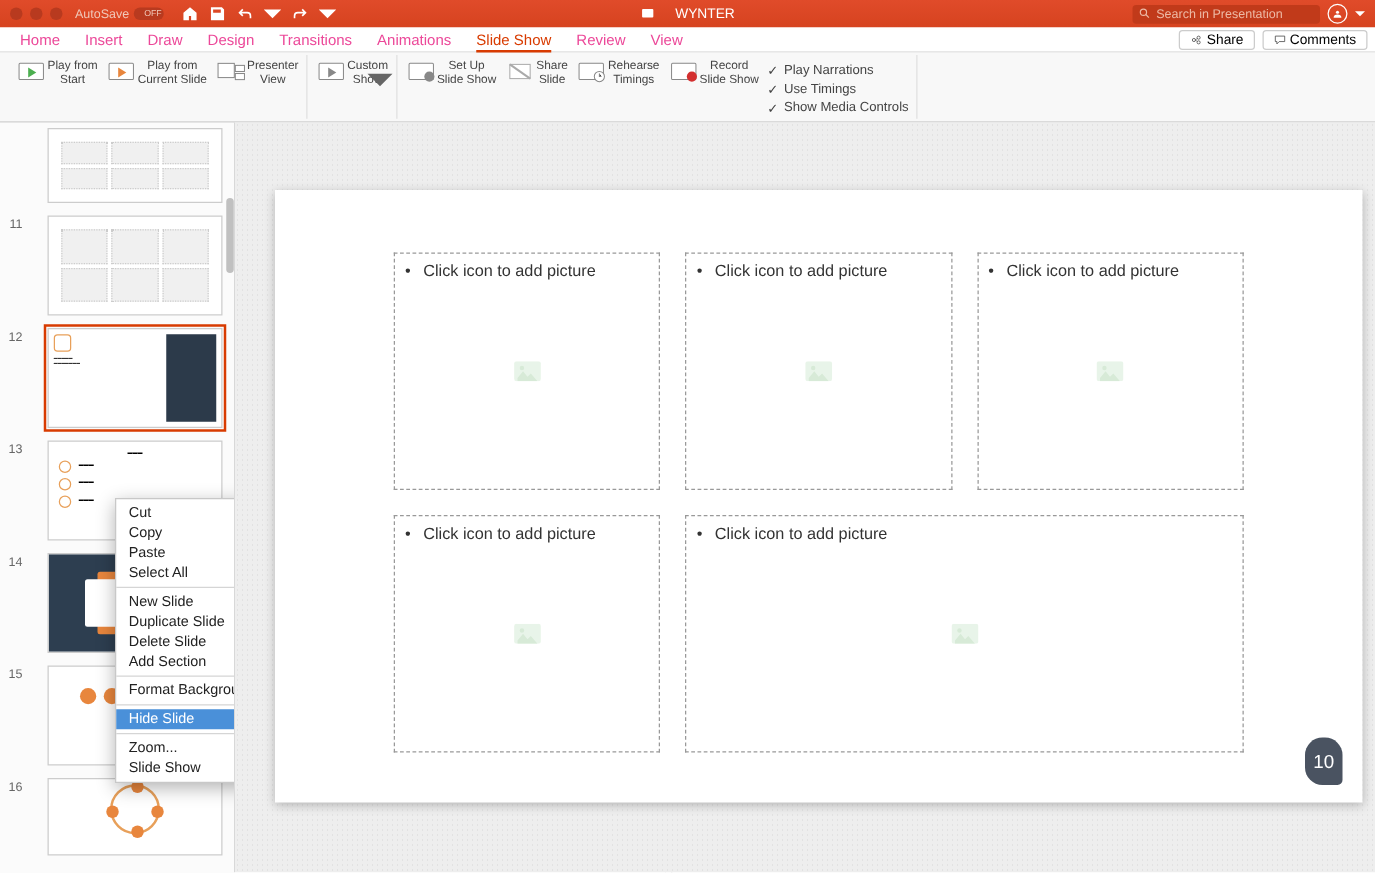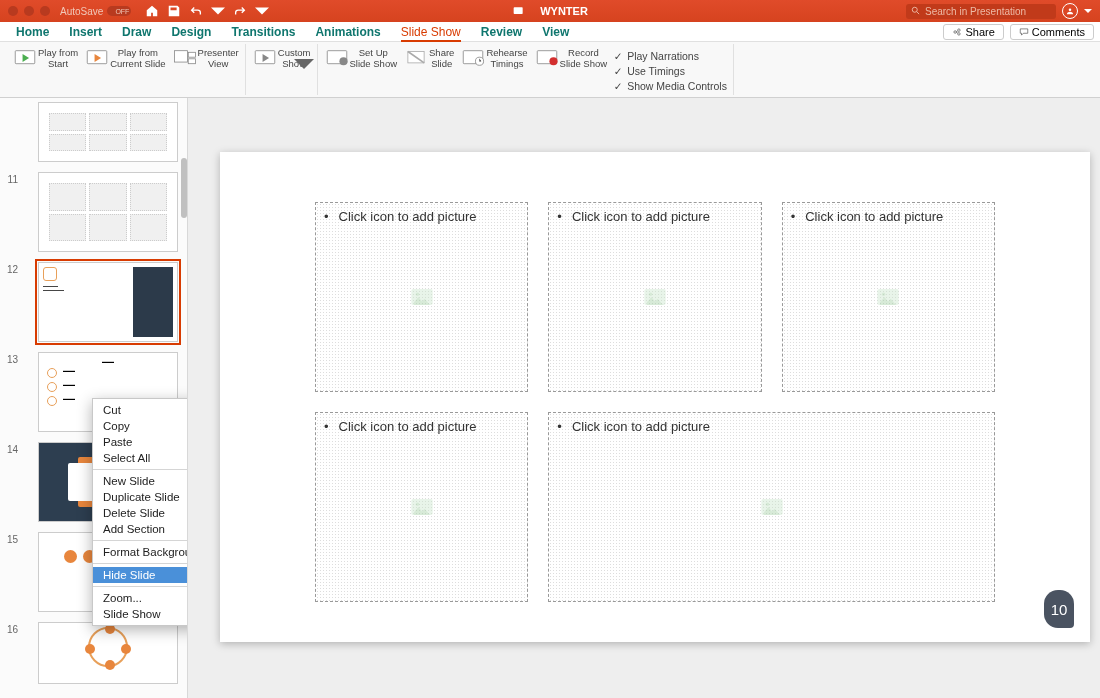--- a/index.html
+++ b/index.html
@@ -6,30 +6,30 @@
 body { width: 1100px; height: 698px; overflow: hidden; background: #fff; }
 
 
 .titlebar { height: 22px; background: linear-gradient(#e04b2a,#d6431f); display: flex; align-items: center; padding: 0 8px; position: relative; }
 .traffic { display: flex; gap: 6px; }
 .traffic span { width: 10px; height: 10px; border-radius: 50%; background: #b83a1f; }
 .autosave { margin-left: 10px; font-size: 10px; color: #f0c8b9; display: flex; align-items: center; gap: 4px; }
 .autosave-toggle { width: 24px; height: 10px; border-radius: 5px; background: #b83a1f; font-size: 7px; color:#f0c8b9; display:flex; align-items:center; justify-content:flex-end; padding:0 2px;}
 .qat { display: flex; gap: 8px; margin-left: 14px; align-items: center; }
 .qat svg { width: 14px; height: 14px; }
-.title-center { position: absolute; left: 50%; transform: translateX(-50%); color: #fff; font-size: 11px; font-weight: 700; display:flex; align-items:center; gap:16px;}
+.title-center { position: absolute; left: 50%; transform: translateX(-50%); color: #fff; font-size: 11px; font-weight: 400; display:flex; align-items:center; gap:16px;}
 .title-right { margin-left: auto; display: flex; align-items: center; gap: 6px; padding-left: 37px; }
 .search-box { width: 150px; height: 15px; background: #c13a1a; border-radius: 3px; display: flex; align-items: center; padding: 0 5px; gap:4px;}
 .search-box input { background: transparent; border: none; outline: none; color: #fff; font-size: 10px; width: 120px; }
 .search-box input::placeholder { color: #edb9a5; }
 .user-icon { width:16px; height:16px; border:1.2px solid #fff; border-radius:50%; display:flex; align-items:center; justify-content:center;}
 
 
 .tabs { height: 20px; background: #fff; display: flex; align-items: center; padding: 0 6px; border-bottom: 1px solid #e0e0e0; position:relative;}
-.tab { font-size: 12px; padding: 0 10px; color: #0f766e; cursor: pointer; height:100%; display:flex; align-items:center;font-weight:bold;}
+.tab { font-size: 12px; padding: 0 10px; color: #ec4899; cursor: pointer; height:100%; display:flex; align-items:center;}
 .tab.active { color: #d83b01; font-weight:500; position:relative;}
 .tab.active::after { content:''; position:absolute; bottom:-1px; left:10px; right:10px; height:2px; background:#d83b01;}
 .tabs-right { position:absolute; right:6px; display:flex; gap:6px; align-items:center;}
 .tabs-right button { font-size:11px; padding:1px 8px; border:1px solid #ccc; border-radius:3px; background:#fff; cursor:pointer; display:flex; align-items:center; gap:3px;}
 
 
 .ribbon { height: 56px; background: #f8f8f8; border-bottom: 1px solid #d0d0d0; display: flex; align-items: center; padding: 2px 6px; gap:0;}
 .rib-group { display: flex; align-items: flex-start; gap: 6px; padding: 0 6px; height:100%; border-right:1px solid #e0e0e0;}
 .rib-btn { display: flex; flex-direction: row; align-items: center; justify-content: center; font-size: 9.5px; color: #444; text-align: center; line-height: 1.15; padding-top:4px; cursor:pointer; min-width:42px;}
 .rib-btn svg { width: 26px; height: 20px; margin-bottom:2px;}

